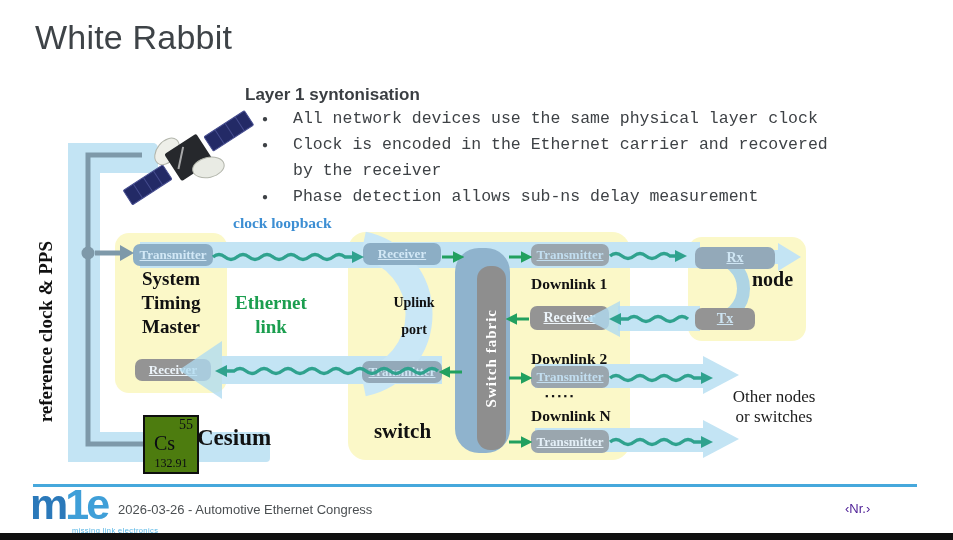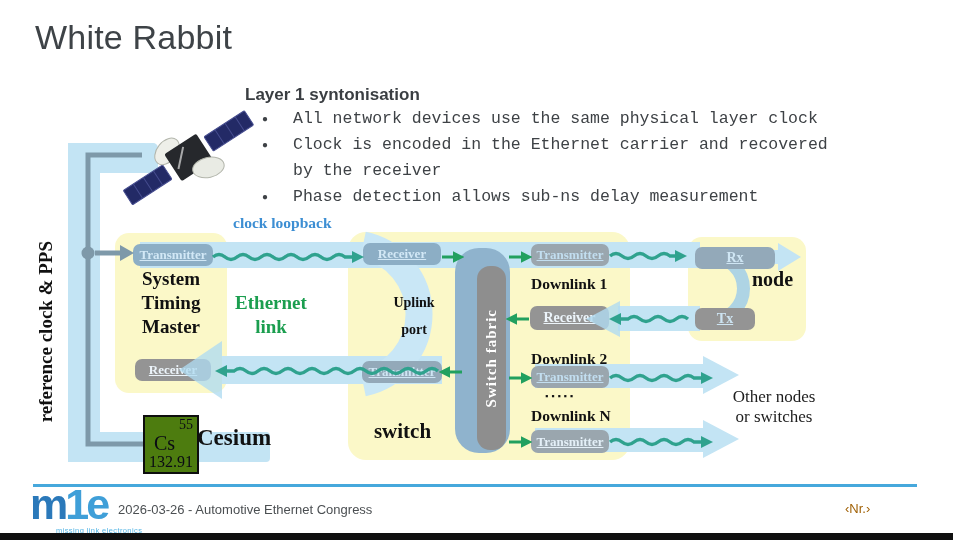--- a/index.html
+++ b/index.html
@@ -35,30 +35,30 @@
   .ref-label { position:absolute; left:28px; top:212px; width:36px; height:240px; z-index:6;
     display:flex; align-items:center; justify-content:center; }
   .ref-label span { writing-mode:vertical-rl; transform:rotate(180deg); font-family:"Liberation Serif", serif;
     font-weight:bold; font-size:19px; color:#111; white-space:nowrap; }
 
   
   .cesium { position:absolute; left:143px; top:415px; width:56px; height:59px; background:#4d7c0f;
     border:2.5px solid #0e0e0e; z-index:6; font-family:"Liberation Serif", serif; color:#0a0a14; }
   .cesium .num { position:absolute; right:4px; top:0px; font-size:14px; }
   .cesium .sym { position:absolute; left:9px; top:15px; font-size:20px; }
-  .cesium .mass { position:absolute; bottom:1px; width:100%; text-align:center; font-size:16px; }
+  .cesium .mass { position:absolute; bottom:1px; width:100%; text-align:center; font-size:12px; }
 
   
   .footer-line { position:absolute; left:33px; top:484px; width:884px; height:3px; background:#46a8dc; z-index:7; }
   .logo { position:absolute; left:30px; top:483px; z-index:7; line-height:1; }
   .logo .row { font-weight:800; font-size:43px; letter-spacing:-3px; font-family:"Liberation Sans", sans-serif; }
   .logo .m { color:#2b79ba; } .logo .l { color:#3f9fd8; } .logo .e { color:#3f9fd8; }
-  .logo .tag { font-size:7.5px; color:#54b5e5; letter-spacing:.4px; margin-top:1px; margin-left:2px;padding-left:24px; }
+  .logo .tag { font-size:7.5px; color:#54b5e5; letter-spacing:.4px; margin-top:1px; margin-left:18px;padding-left:24px; }
   .event { position:absolute; left:118px; top:502px; font-size:13px; color:#4b4f52; z-index:7; }
-  .pagenr { position:absolute; left:845px; top:501px; font-size:13px; color:#a16207; z-index:7; }
+  .pagenr { position:absolute; left:845px; top:501px; font-size:13px; color:#4c1d95; z-index:7; }
   .bottombar { position:absolute; left:0; bottom:0; width:953px; height:7px; background:#101010; z-index:8; }
 </style>
 </head>
 <body>
 
 <div class="slide">
 
   <div class="title">White Rabbit</div>
   <div class="heading">Layer 1 syntonisation</div>
   <ul class="bullets">

